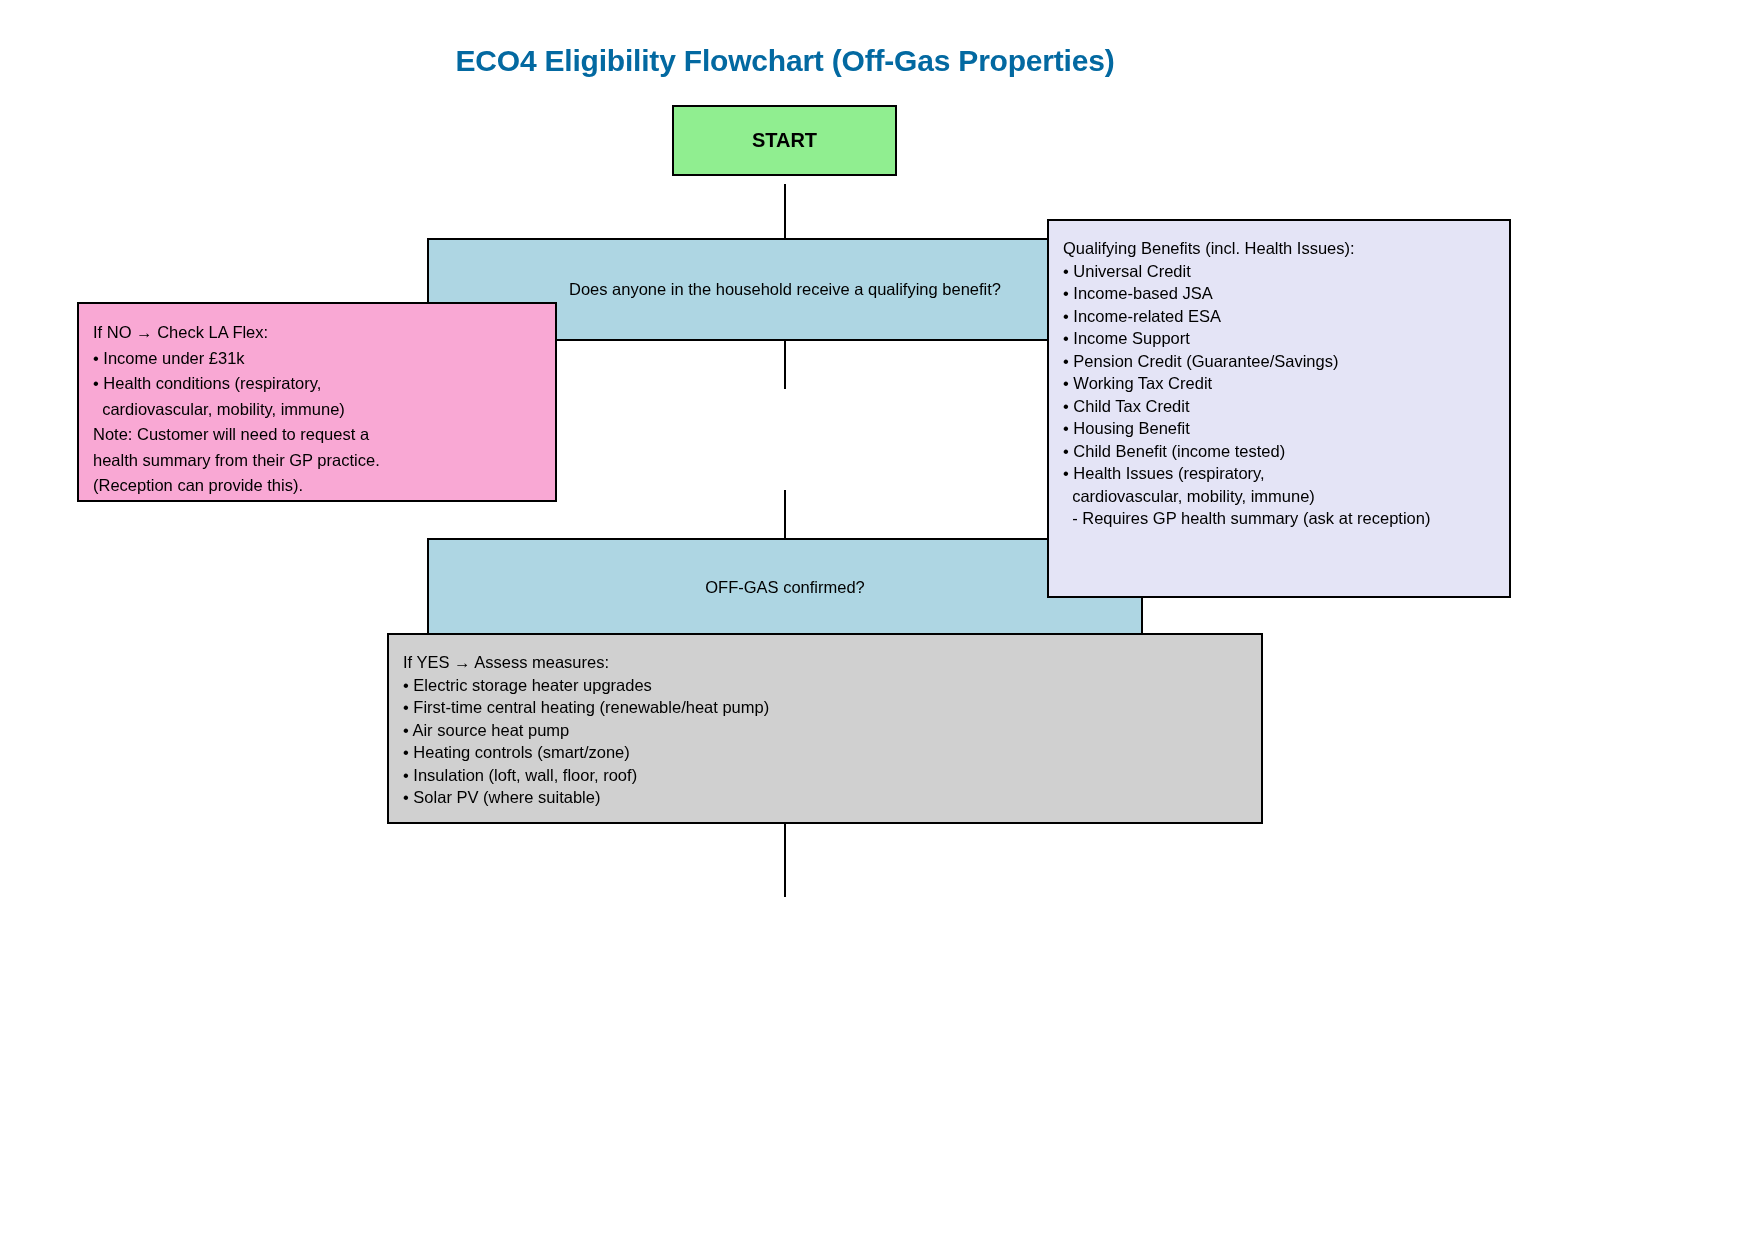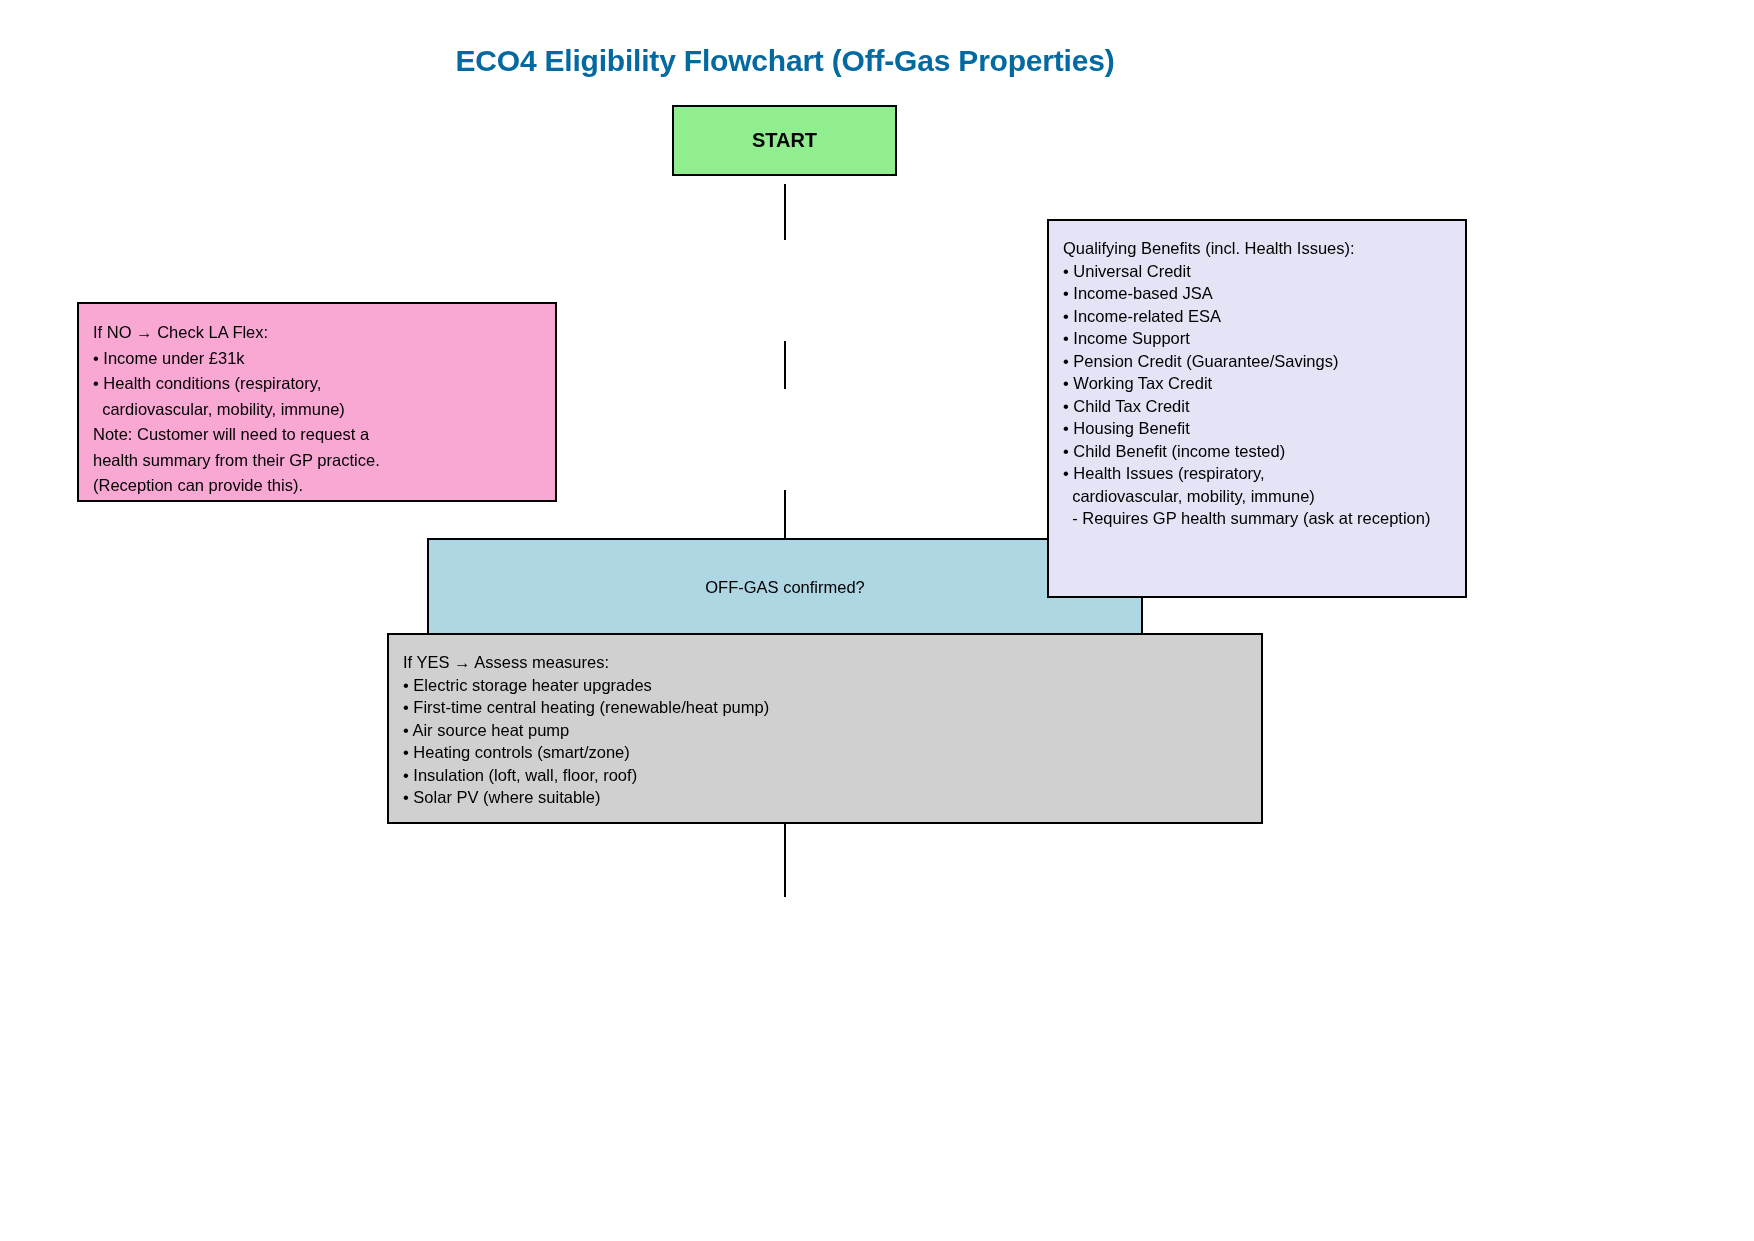--- a/index.html
+++ b/index.html
@@ -74,39 +74,42 @@
   <div class="title">ECO4 Eligibility Flowchart (Off-Gas Properties)</div>
 
   <div class="connector" style="left:784px; top:184px; height:56px;"></div>
 
   <div class="node terminator" style="left:672px; top:105px; width:225px; height:71px;">
     <span>START</span>
   </div>
 
   <div class="connector" style="left:784px; top:341px; height:48px;"></div>
 
+  <div class="node decision" style="left:427px; top:238px; width:716px; height:103px;">
+    <span>Does anyone in the household receive a qualifying benefit?</span>
+  </div>
 
 
   <div class="connector" style="left:784px; top:490px; height:48px;"></div>
 
   <div class="node decision" style="left:427px; top:538px; width:716px; height:99px;">
     <span>OFF-GAS confirmed?</span>
   </div>
 
   <div class="connector" style="left:784px; top:824px; height:73px;"></div>
 
   <div class="node note note-yellow" style="left:77px; top:302px; width:480px; height:200px; font-size:16.5px; line-height:25.5px;">If NO → Check LA Flex:
 • Income under £31k
 • Health conditions (respiratory,
   cardiovascular, mobility, immune)
 Note: Customer will need to request a
 health summary from their GP practice.
 (Reception can provide this).</div>
 
-  <div class="node note note-lavender" style="left:1047px; top:219px; width:420px; height:379px; font-size:16.5px; line-height:22.5px;">Qualifying Benefits (incl. Health Issues):
+  <div class="node note note-lavender" style="left:1047px; top:219px; width:464px; height:379px; font-size:16.5px; line-height:22.5px;">Qualifying Benefits (incl. Health Issues):
 • Universal Credit
 • Income-based JSA
 • Income-related ESA
 • Income Support
 • Pension Credit (Guarantee/Savings)
 • Working Tax Credit
 • Child Tax Credit
 • Housing Benefit
 • Child Benefit (income tested)
 • Health Issues (respiratory,

